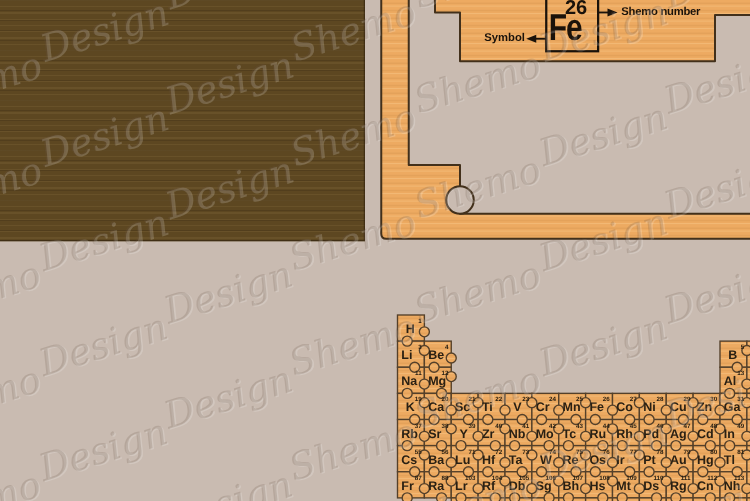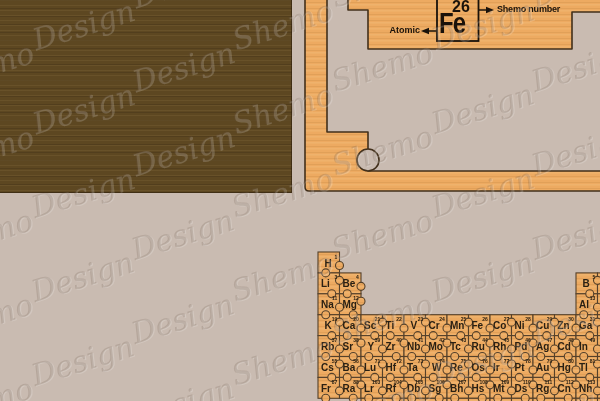--- a/index.html
+++ b/index.html
@@ -58,21 +58,21 @@
 
     <line x1="437" y1="31" x2="426" y2="31" stroke="#1a120a" stroke-width="1.5"></line>
     <path d="M421,31 l8,-3.2 l0,6.4 Z" fill="#1a120a"></path>
 
     <line x1="479" y1="10" x2="489" y2="10" stroke="#1a120a" stroke-width="1.5"></line>
     <path d="M494,10 l-8,-3.2 l0,6.4 Z" fill="#1a120a"></path>
   </svg>
 
   <div class="legend-text fe-symbol">Fe</div>
   <div class="legend-text fe-number">26</div>
-  <div class="legend-text symbol-label">Atomic</div>
+  <div class="legend-text symbol-label">Symbol</div>
   <div class="legend-text atomic-label">Shemo number</div>
 
   <svg class="layer" id="puzzle-svg" width="600" height="401" viewBox="0 0 600 401">
       <g>
         <rect x="318" y="252" width="21.5" height="20.9" fill="url(#tangrain)" stroke="#54402a" stroke-width="1.1"></rect>
         <rect x="318" y="272.9" width="21.5" height="20.9" fill="url(#tangrain)" stroke="#54402a" stroke-width="1.1"></rect>
         <rect x="339.5" y="272.9" width="21.5" height="20.9" fill="url(#tangrain)" stroke="#54402a" stroke-width="1.1"></rect>
         <rect x="576" y="272.9" width="21.5" height="20.9" fill="url(#tangrain)" stroke="#54402a" stroke-width="1.1"></rect>
         <rect x="597.5" y="272.9" width="21.5" height="20.9" fill="url(#tangrain)" stroke="#54402a" stroke-width="1.1"></rect>
         <rect x="318" y="293.8" width="21.5" height="20.9" fill="url(#tangrain)" stroke="#54402a" stroke-width="1.1"></rect>

